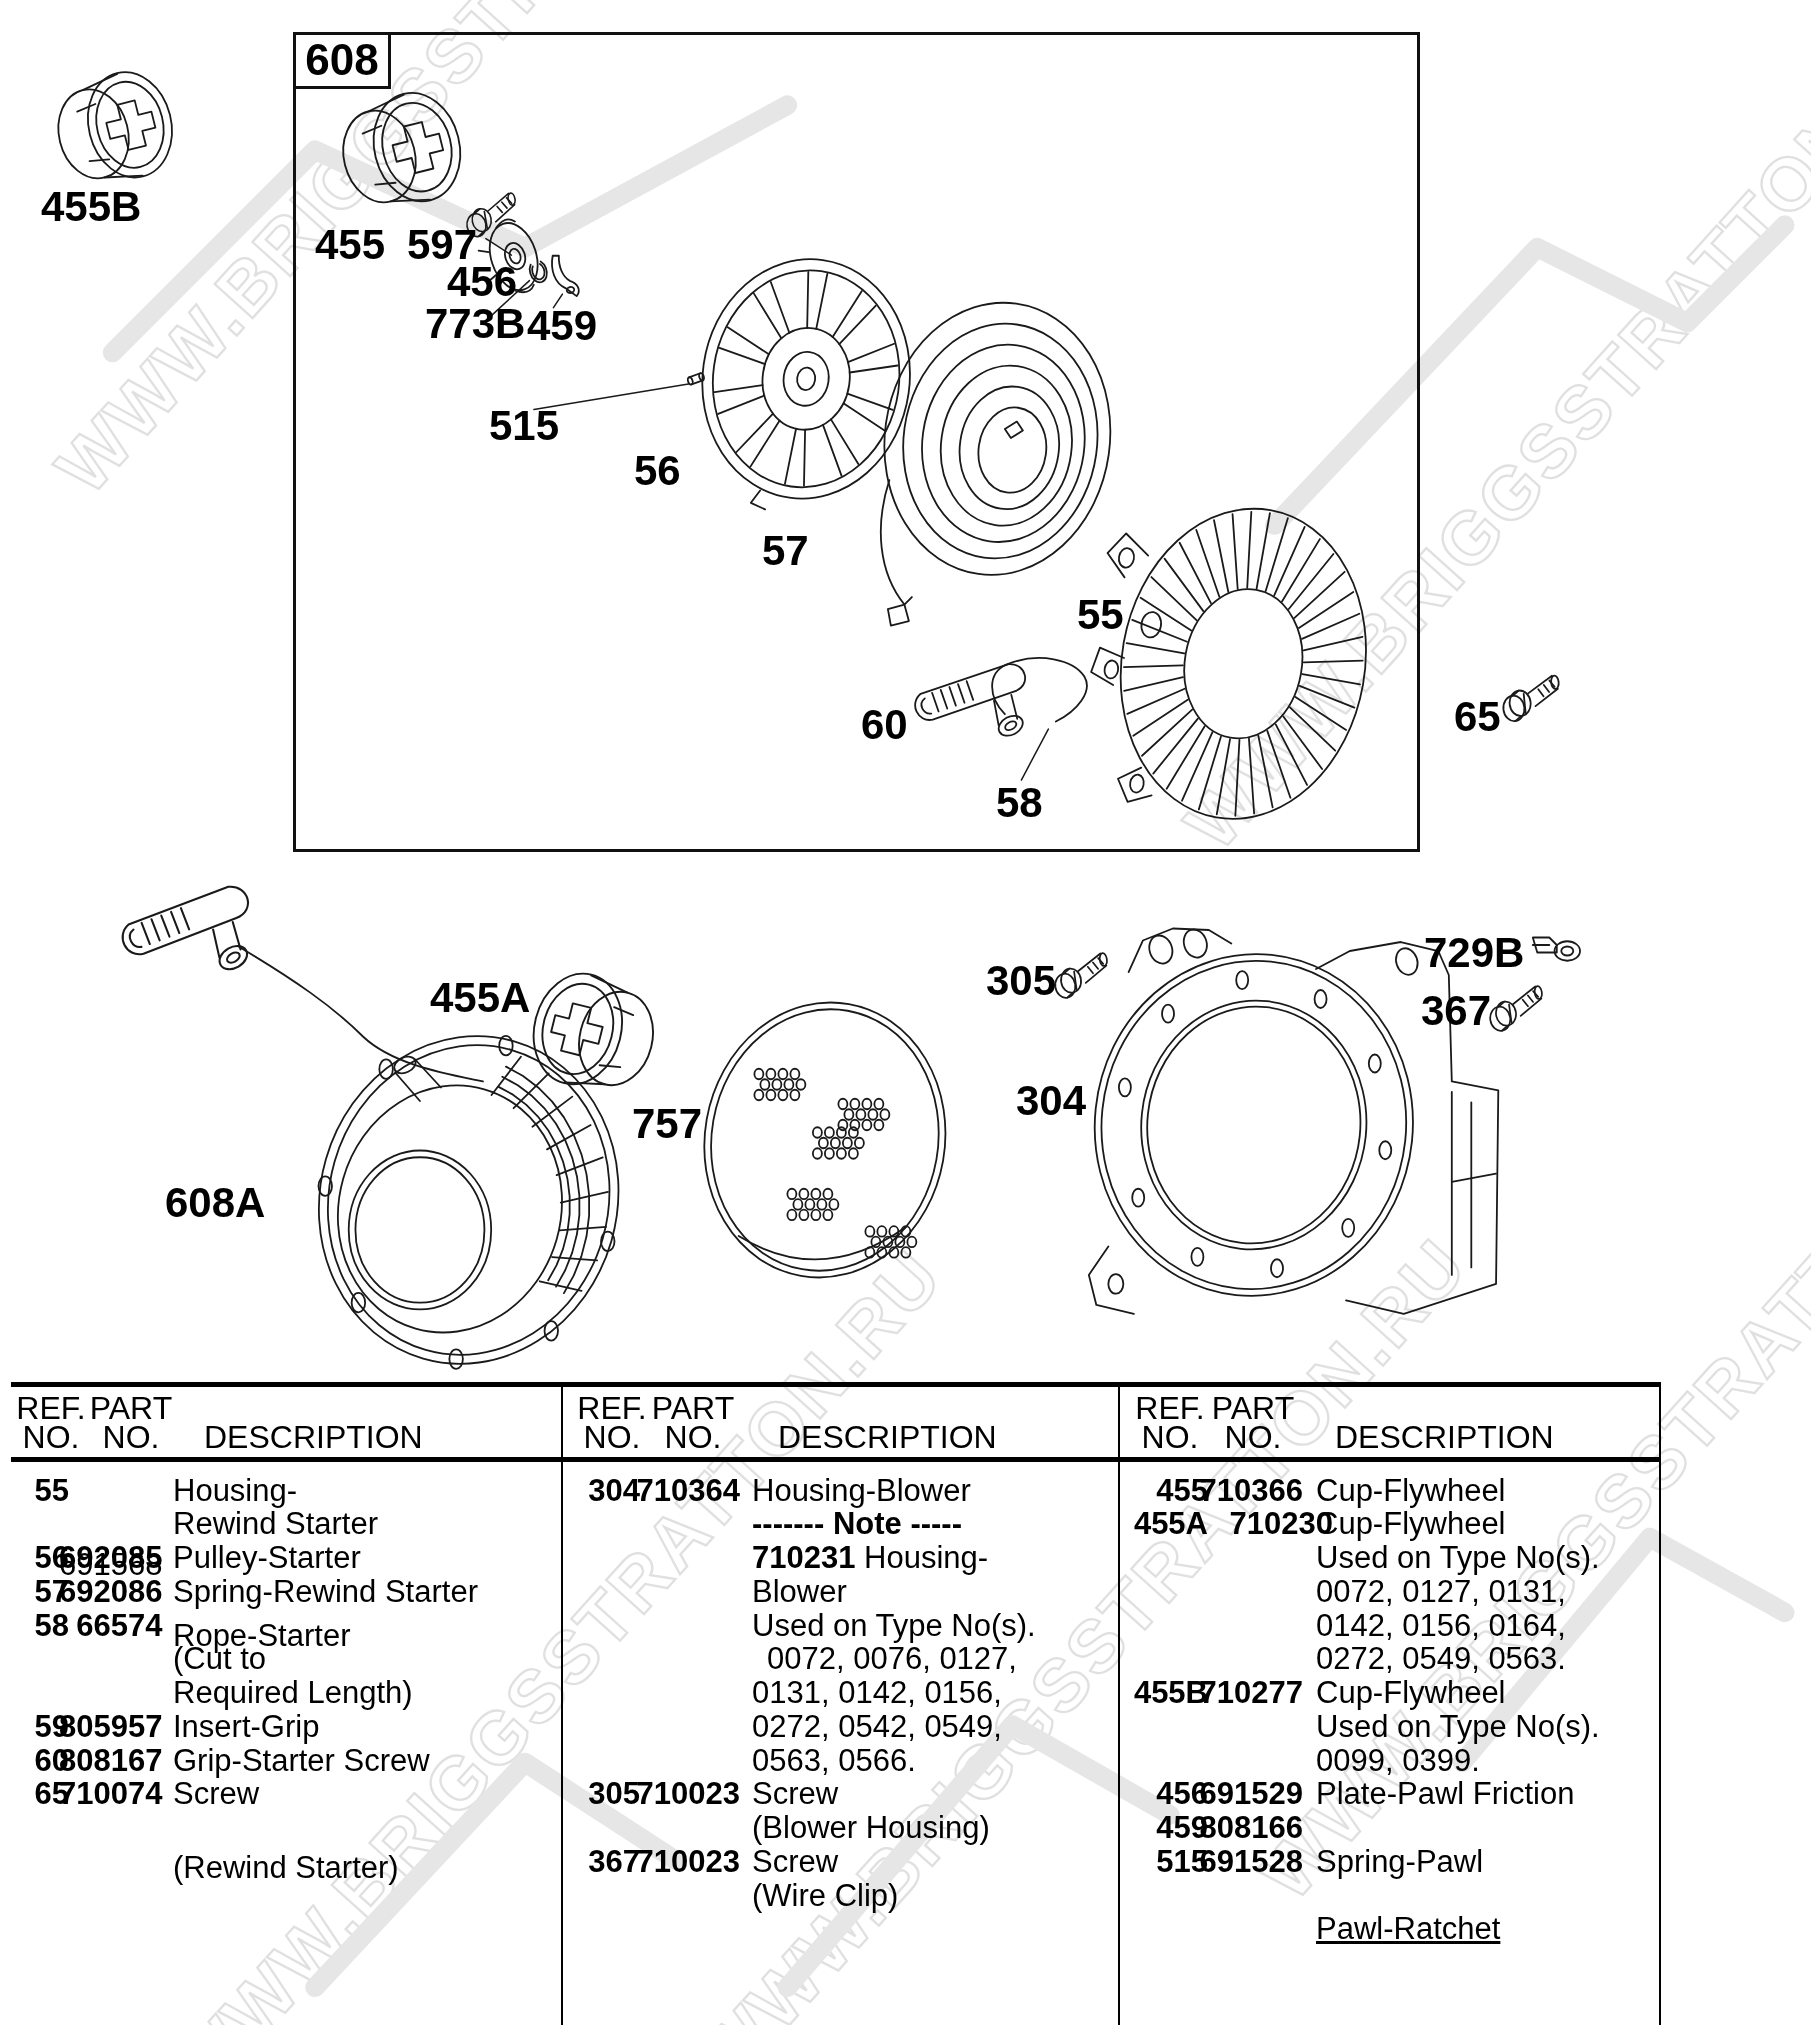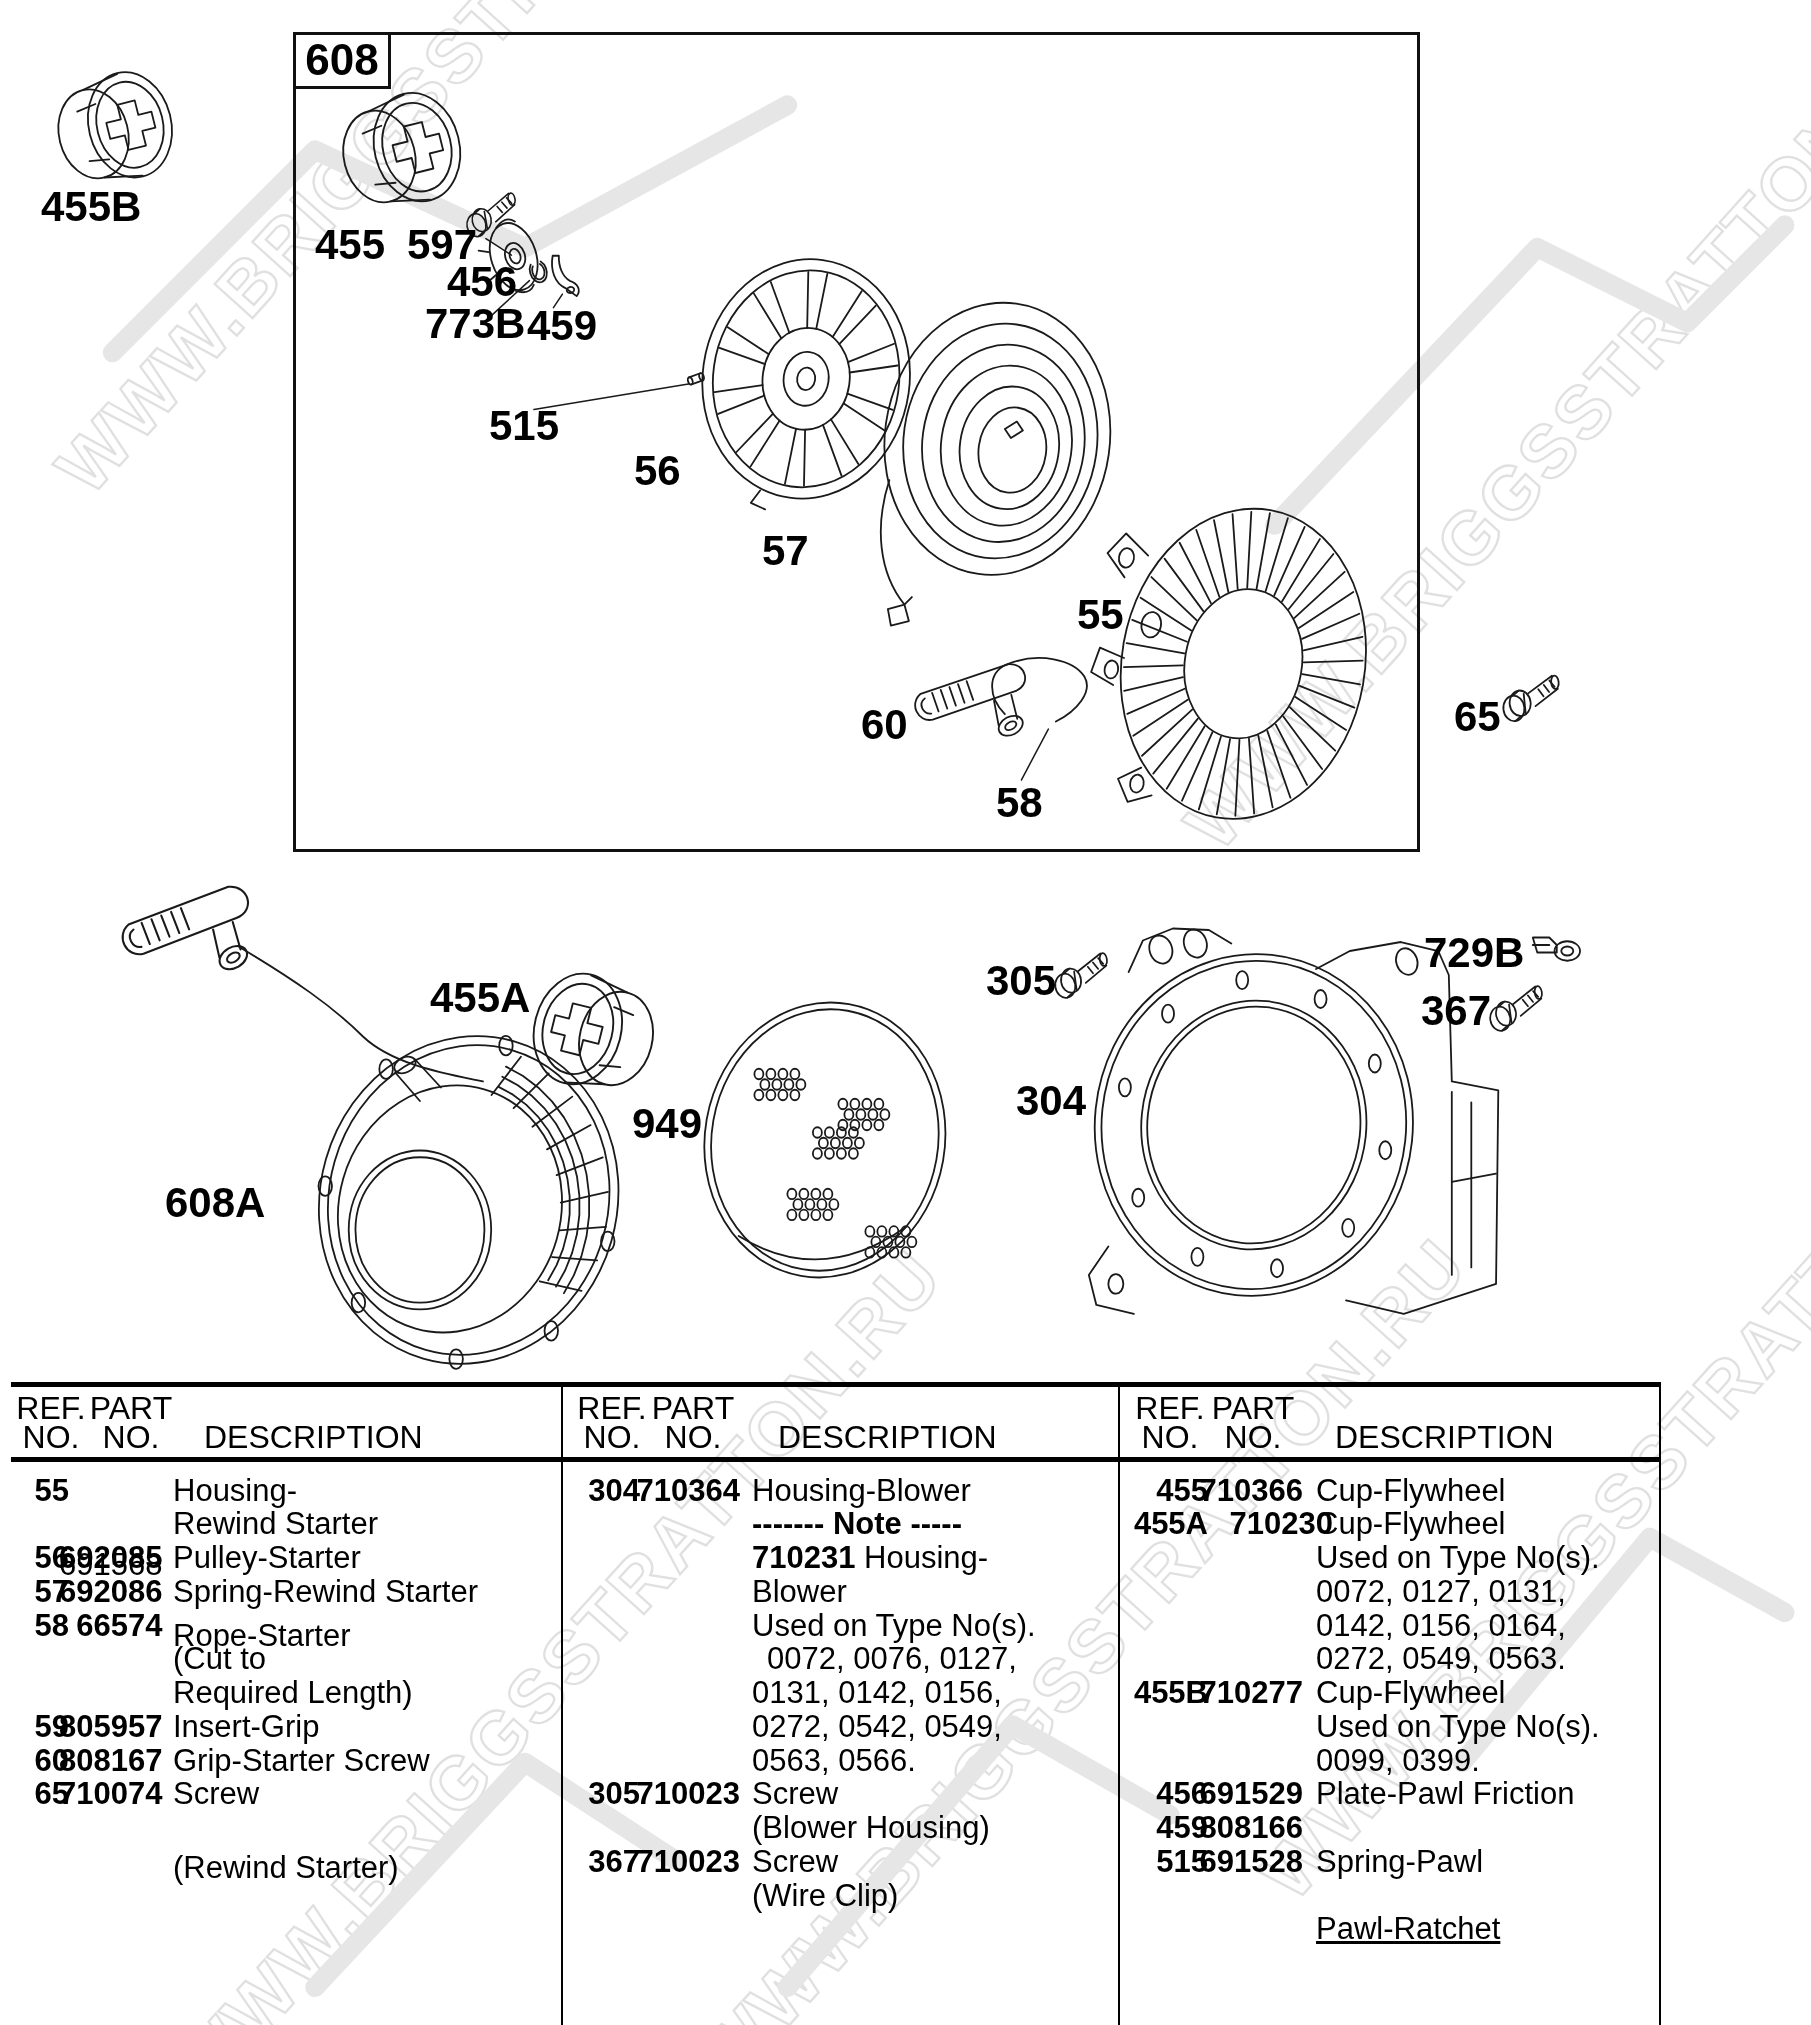--- a/index.html
+++ b/index.html
@@ -417,21 +417,21 @@
       <div class="callout" style="left: 527px; top: 305px;">459</div>
       <div class="callout" style="left: 489px; top: 405px;">515</div>
       <div class="callout" style="left: 634px; top: 450px;">56</div>
       <div class="callout" style="left: 762px; top: 530px;">57</div>
       <div class="callout" style="left: 1077px; top: 594px;">55</div>
       <div class="callout" style="left: 861px; top: 704px;">60</div>
       <div class="callout" style="left: 996px; top: 782px;">58</div>
       <div class="callout" style="left: 1454px; top: 696px;">65</div>
       <div class="callout" style="left: 430px; top: 977px;">455A</div>
       <div class="callout" style="left: 165px; top: 1182px;">608A</div>
-      <div class="callout" style="left: 632px; top: 1103px;">949</div>
+      <div class="callout" style="left: 632px; top: 1103px;">757</div>
       <div class="callout" style="left: 986px; top: 960px;">305</div>
       <div class="callout" style="left: 1016px; top: 1080px;">304</div>
       <div class="callout" style="left: 1424px; top: 932px;">729B</div>
       <div class="callout" style="left: 1421px; top: 990px;">367</div>
     </div>
   <div id="table-layer">
       <div class="tline" style="left: 11.3px; top: 1382px; width: 1648px; height: 4.5px;"></div>
       <div class="tline" style="left: 11.3px; top: 1457px; width: 1648px; height: 4.5px;"></div>
       <div class="tline" style="left: 561px; top: 1382px; width: 2.3px; height: 644px;"></div>
       <div class="tline" style="left: 1118px; top: 1382px; width: 2.3px; height: 644px;"></div>

